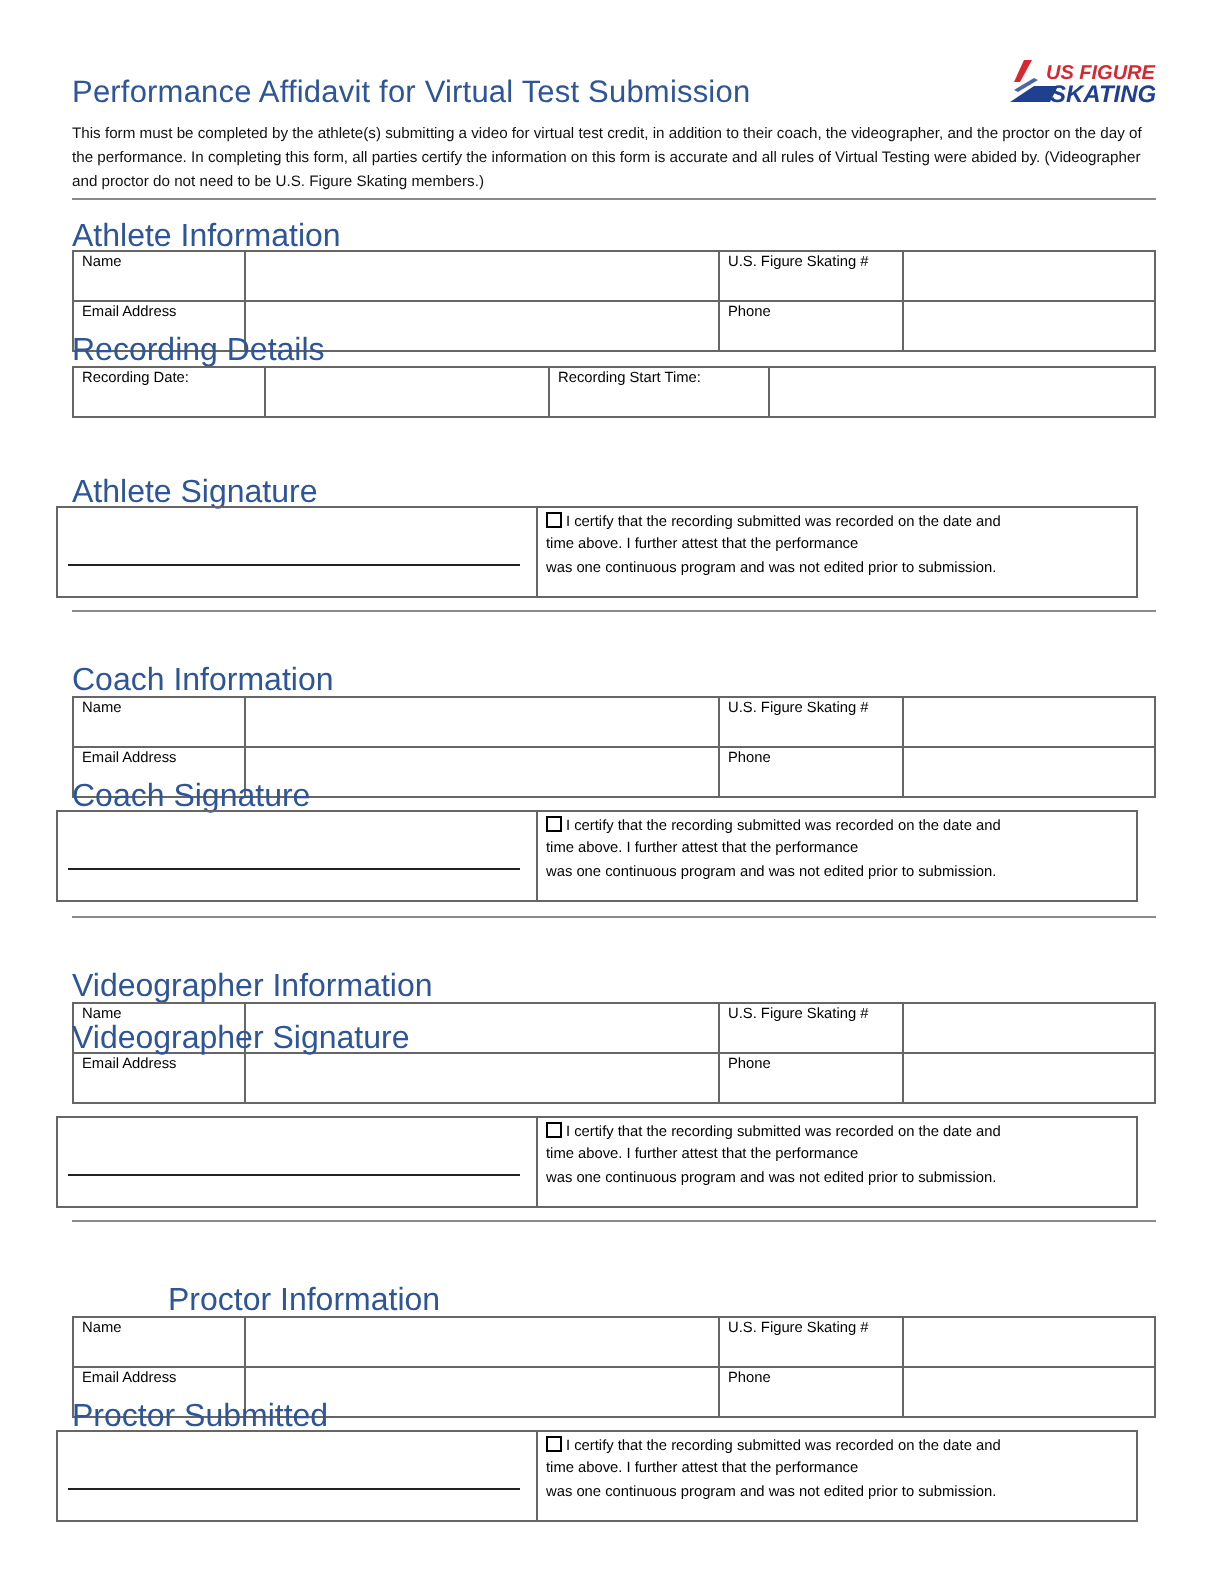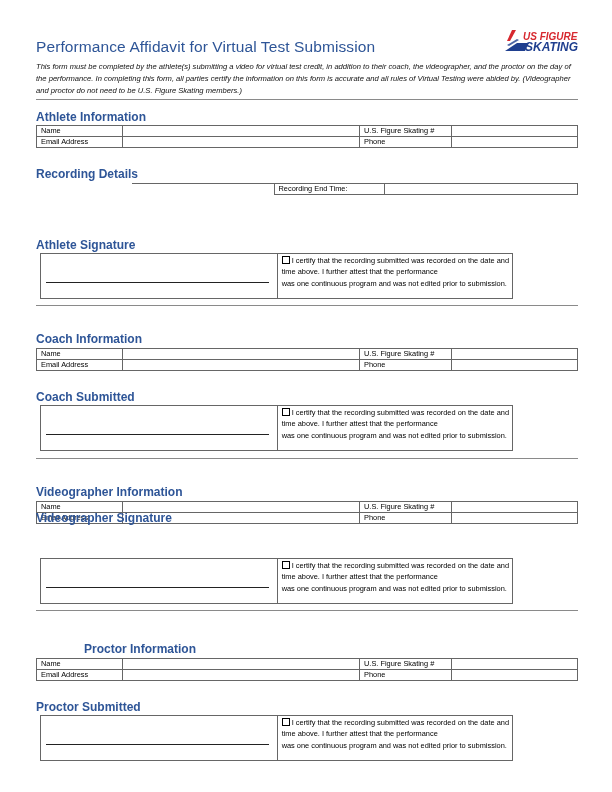--- a/index.html
+++ b/index.html
@@ -1,26 +1,26 @@
 <!DOCTYPE html>
 <html><head>
 <meta charset="utf-8">
 <style>
   html, body { margin: 0; padding: 0; background: #ffffff; }
   body { width: 612px; height: 792px; position: relative; overflow: hidden;
          font-family: "Liberation Sans", sans-serif; color: #000; }
   .abs { position: absolute; }
   .title { left: 36px; top: 38px; font-size: 15.5px; color: #2e5597; font-weight: normal; letter-spacing: 0.1px; white-space: nowrap; }
-  .intro { left: 36px; top: 61px; width: 545px; font-size: 7.6px; line-height: 12.2px; color: #111; font-style: italic; }
+  .intro { left: 36px; top: 61px; width: 545px; font-size: 7.6px; line-height: 12.2px; color: #111; }
   .rule { left: 36px; width: 542px; height: 0; border-top: 1px solid #8a8a8a; }
-  .sec { left: 36px; font-size: 12px; color: #2e5597; white-space: nowrap; font-weight: bold; }
+  .sec { left: 36px; font-size: 16px; color: #2e5597; white-space: nowrap; }
   table.grid { position: absolute; border-collapse: collapse; font-size: 7.4px; table-layout: fixed; }
-  table.grid td { border: 0.8px solid #666; padding: 0 0 0 4px; height: 10.2px; line-height: 10px; white-space: nowrap; overflow: hidden; vertical-align: middle; }
+  table.grid td { border: 0.8px solid #666; padding: 0 0 14px 4px; height: 10.2px; line-height: 10px; white-space: nowrap; overflow: hidden; vertical-align: middle; }
   table.grid td.nb { border: none; }
-  .sigbox { position: absolute; left: 40px; width: 473px; height: 46px; border: 0.8px solid #666; box-sizing: border-box; display: flex; }
+  .sigbox { position: absolute; left: 28px; width: 541px; height: 46px; border: 0.8px solid #666; box-sizing: border-box; display: flex; }
   .sigleft { width: 239px; border-right: 0.8px solid #666; position: relative; }
   .sigline { position: absolute; left: 5px; right: 8px; top: 28px; border-top: 0.8px solid #222; }
   .sigright { flex: 1; padding: 1px 3px 0 4px; font-size: 7.4px; line-height: 11.4px; white-space: nowrap; }
   .cb { display: inline-block; width: 6px; height: 6px; border: 0.9px solid #000; vertical-align: -0.5px; margin-right: 2px; }
   .logo { left: 503px; top: 29px; width: 76px; height: 24px; }
 </style>
 </head>
 <body>
 
 <div class="abs title">Performance Affidavit for Virtual Test Submission</div>
@@ -63,23 +63,23 @@
 <div class="abs sec" style="top:167px;">Recording Details</div>
 <table class="grid" style="left:36px; top:183px; width:541px;">
   <colgroup>
       <col style="width:96px">
       <col style="width:142px">
       <col style="width:110px">
       <col style="width:193px">
     </colgroup>
   <tbody>
   <tr>
-    <td class="nb"></td>
-    <td class="nb" style="border-top:0.8px solid #666;"></td>
-    <td>Recording End Time:</td>
+    <td>Recording Date:</td>
+    <td></td>
+    <td>Recording Start Time:</td>
     <td></td>
   </tr>
 </tbody>
   </table>
 
 <div class="abs sec" style="top:238px;text-align:right;">Athlete Signature</div>
 <div class="sigbox" style="top:253px;">
   <div class="sigleft">
       <div class="sigline"></div>
     </div>
@@ -108,21 +108,21 @@
   </tr>
   <tr>
     <td>Email Address</td>
     <td></td>
     <td>Phone</td>
     <td></td>
   </tr>
 </tbody>
   </table>
 
-<div class="abs sec" style="top:390px;">Coach Submitted</div>
+<div class="abs sec" style="top:390px;">Coach Signature</div>
 <div class="sigbox" style="top:405px;">
   <div class="sigleft">
       <div class="sigline"></div>
     </div>
   <div class="sigright">
     <span class="cb"></span><span>I certify that the recording submitted was recorded on the date and</span><br>
     <span>time above. I further attest that the performance</span><br>
     <span>was one continuous program and was not edited prior to submission.</span>
   </div>
 </div>

